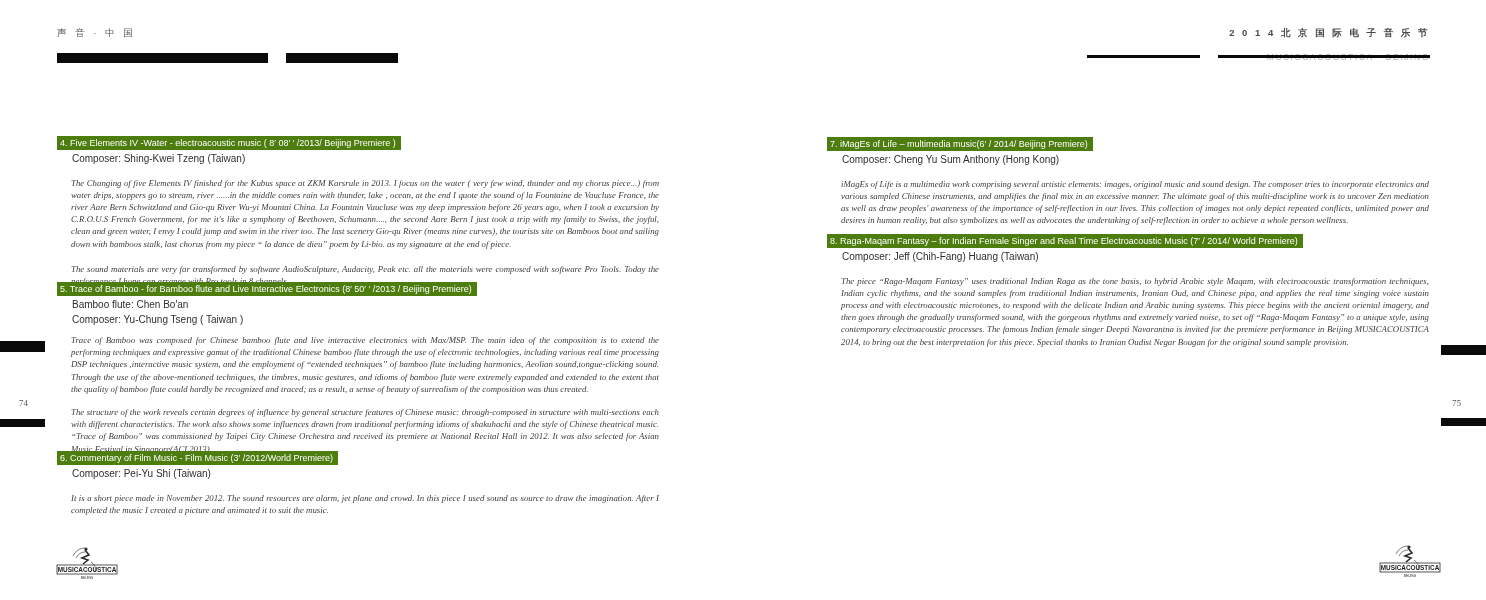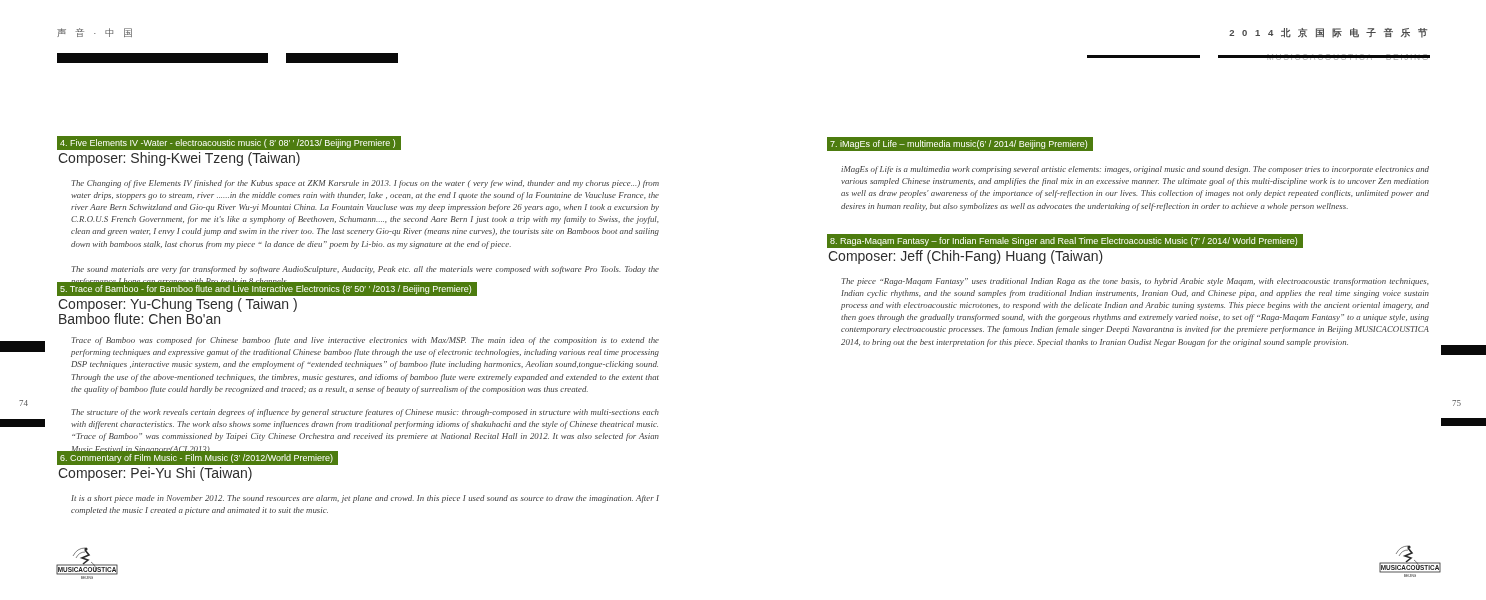--- a/index.html
+++ b/index.html
@@ -10,21 +10,21 @@
   .hdr-cn{font-size:9.5px;color:#5a5a5a;letter-spacing:3px;white-space:nowrap;}
   .hdr-en{font-size:8.5px;color:#a9a9a9;letter-spacing:1.6px;margin-top:12px;white-space:nowrap;}
   .hdr-right{text-align:right;right:56px;left:auto;}
   .hdr-right .hdr-cn{letter-spacing:2.5px;color:#4a4a4a;font-weight:bold;}
   
   .bar{position:absolute;background:#0a0a0a;}
   
   .section{position:absolute;width:606px;}
   .sec-title{display:inline-block;background:#4d7c0f;color:#ffffff;font-size:9px;
              padding:2px 5px 2px 3px;white-space:nowrap;line-height:10px;}
-  .credit{font-size:14px;color:#2e2e2e;margin:3px 0 0 1px;line-height:11.5px;}
+  .credit{font-size:10px;color:#2e2e2e;margin:3px 0 0 15px;line-height:11.5px;}
   .para{font-family:"Liberation Serif","DejaVu Serif",serif;font-style:italic;
         font-size:8.8px;line-height:12.2px;color:#3c3c3c;text-align:justify;
         width:588px;margin:0 0 0 14px;}
   .para.gap12{margin-top:12px;font-style:italic;}
   .para.gap9{margin-top:9px;}
   .para.gap11{margin-top:11px;}
   .para.gap0{margin-top:13px;}
   
   .pagenum{position:absolute;font-size:9px;color:#555;font-family:Liberation Serif, serif;}
   
@@ -59,34 +59,35 @@
 
   <div class="section" style="left:57px;top:132px;">
     <span class="sec-title">4. Five Elements IV -Water  -  electroacoustic music ( 8′ 08′ ′  /2013/ Beijing Premiere )</span>
     <div class="credit">Composer: Shing-Kwei Tzeng (Taiwan)</div>
     <p class="para gap12">The Changing of five Elements IV finished for the Kubus space at ZKM Karsrule in 2013. I focus on the water ( very few wind, thunder and my chorus piece...) from water drips, stoppers go to stream, river ......in  the middle comes rain with thunder, lake , ocean, at the end I quote  the sound of  la Fountaine de Vaucluse France, the river Aare Bern Schwitzland and Gio-qu River Wu-yi Mountai China. La Fountain Vaucluse was my deep impression before 26 years ago, when I took a excursion by C.R.O.U.S French Government, for me it's like a  symphony of Beethoven, Schumann...., the second Aare Bern I just took a trip with my family to Swiss, the joyful, clean and green water, I envy I could jump and swim in the river too. The last scenery Gio-qu River (means nine curves), the tourists site on Bamboos boot and sailing down with bamboos stalk, last chorus from my piece “ la dance de dieu” poem by Li-bio. as my signature at the end of piece.</p>
     <p class="para gap0">The sound materials are very far transformed by software AudioSculpture, Audacity, Peak etc. all the materials were composed with software Pro Tools. Today the performance I hope can arrange with Pro tools in 8 channels.</p>
   </div>
 
   <div class="section" style="left:57px;top:278px;">
     <span class="sec-title">5. Trace of Bamboo - for Bamboo flute and Live Interactive Electronics  (8′ 50′ ′  /2013 / Beijing Premiere)</span>
+    <div class="credit">Bamboo flute: Chen Bo'an</div>
     <div class="credit">Composer: Yu-Chung Tseng ( Taiwan )</div>
-    <div class="credit">Bamboo flute: Chen Bo'an</div>
     <p class="para gap9">Trace of Bamboo was composed for Chinese bamboo flute and live interactive electronics with Max/MSP. The main idea of the composition is to extend the performing techniques and expressive gamut of the traditional Chinese bamboo flute through the use of electronic technologies, including various real time processing DSP techniques ,interactive music system, and the employment of “extended techniques” of bamboo flute including harmonics, Aeolian sound,tongue-clicking sound. Through the use of the above-mentioned techniques, the timbres, music gestures, and idioms of bamboo flute were extremely expanded and extended to the extent that the quality of bamboo flute could hardly be recognized and traced; as a result, a sense of beauty of surrealism of the composition was thus created.</p>
     <p class="para gap11">The structure of the work reveals certain degrees of influence by general structure features of Chinese music: through-composed in structure with multi-sections each with different characteristics. The work also shows some influences drawn from traditional performing idioms of shakuhachi and the style of Chinese theatrical music. “Trace of Bamboo” was commissioned by Taipei City Chinese Orchestra and received its premiere at National Recital Hall in 2012. It was also selected for Asian Music Festival in Singapore(ACL2013).</p>
   </div>
 
   <div class="section" style="left:57px;top:447px;">
     <span class="sec-title">6. Commentary of Film Music - Film Music (3′  /2012/World Premiere)</span>
     <div class="credit">Composer: Pei-Yu Shi (Taiwan)</div>
     <p class="para gap12">It is a short piece made in November 2012. The sound resources are alarm, jet plane and crowd. In this piece I used sound as source to draw the imagination. After I completed the music I created a picture and animated it to suit the music.</p>
   </div>
 
   <div class="section" style="left:827px;top:133px;">
     <span class="sec-title">7. iMagEs of Life – multimedia music(6′  / 2014/ Beijing Premiere)</span>
+    <div class="credit">Composer: Cheng Yu Sum Anthony (Hong Kong)</div>
     <p class="para gap12">iMagEs of Life is a multimedia work comprising several artistic elements: images, original music and sound design. The composer tries to incorporate electronics and various sampled Chinese instruments, and amplifies the final mix in an excessive manner. The ultimate goal of this multi-discipline work is to uncover Zen mediation as well as draw peoples' awareness of the importance of self-reflection in our lives. This collection of images not only depict repeated conflicts, unlimited power and desires in human reality, but also symbolizes as well as advocates the undertaking of self-reflection in order to achieve a whole person wellness.</p>
   </div>
 
   <div class="section" style="left:827px;top:230px;">
     <span class="sec-title">8. Raga-Maqam Fantasy – for Indian Female Singer and Real Time Electroacoustic Music (7′  / 2014/ World Premiere)</span>
     <div class="credit">Composer: Jeff (Chih-Fang) Huang (Taiwan)</div>
     <p class="para gap12">The piece “Raga-Maqam Fantasy” uses traditional Indian Raga as the tone basis, to hybrid Arabic style Maqam, with electroacoustic transformation techniques, Indian cyclic rhythms, and the sound samples from traditional Indian instruments, Iranian Oud, and Chinese pipa, and applies the real time singing voice sustain process and with electroacoustic microtones, to respond with the delicate Indian and Arabic tuning systems. This piece begins with the ancient oriental imagery, and then goes through the gradually transformed sound, with the gorgeous rhythms and extremely varied noise, to set off “Raga-Maqam Fantasy” to a unique style, using contemporary electroacoustic processes. The famous Indian female singer Deepti Navarantna is invited for the premiere performance in Beijing MUSICACOUSTICA 2014, to bring out the best interpretation for this piece. Special thanks to Iranian Oudist Negar Bougan for the original sound sample provision.</p>
   </div>
 
   <svg class="logo" style="left:55px;top:546px;" viewBox="0 0 64 36">

